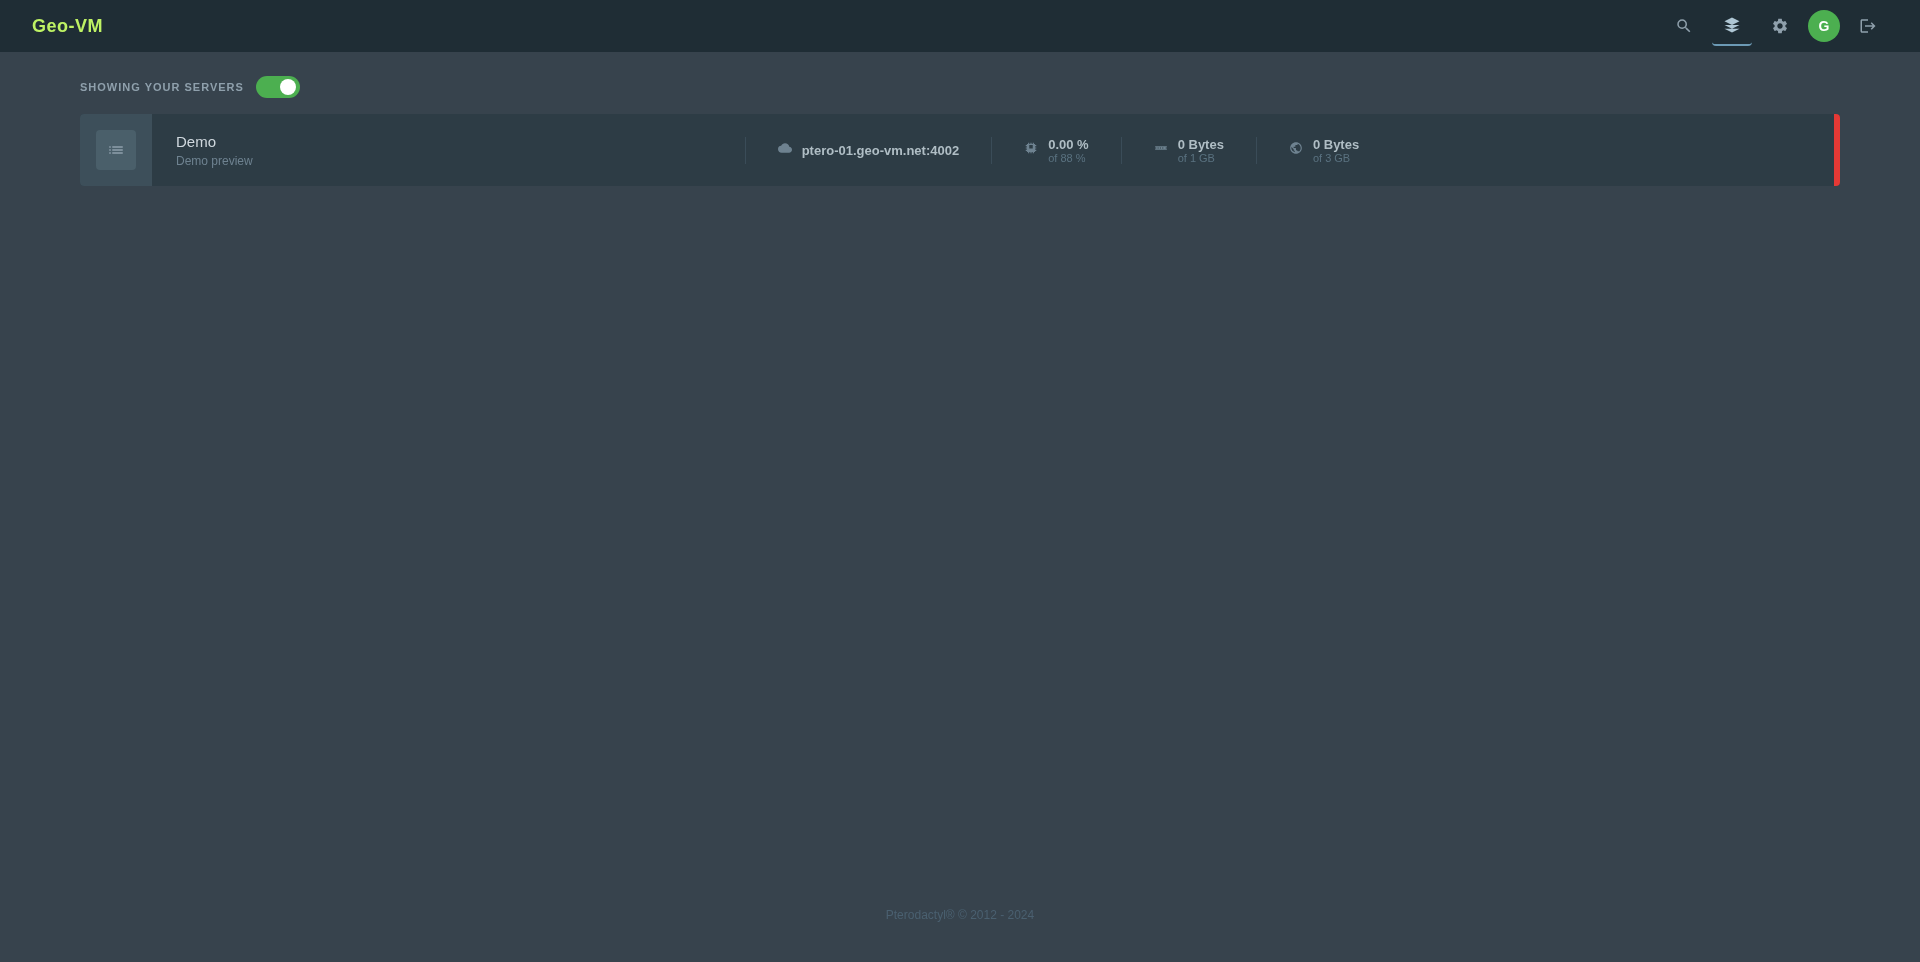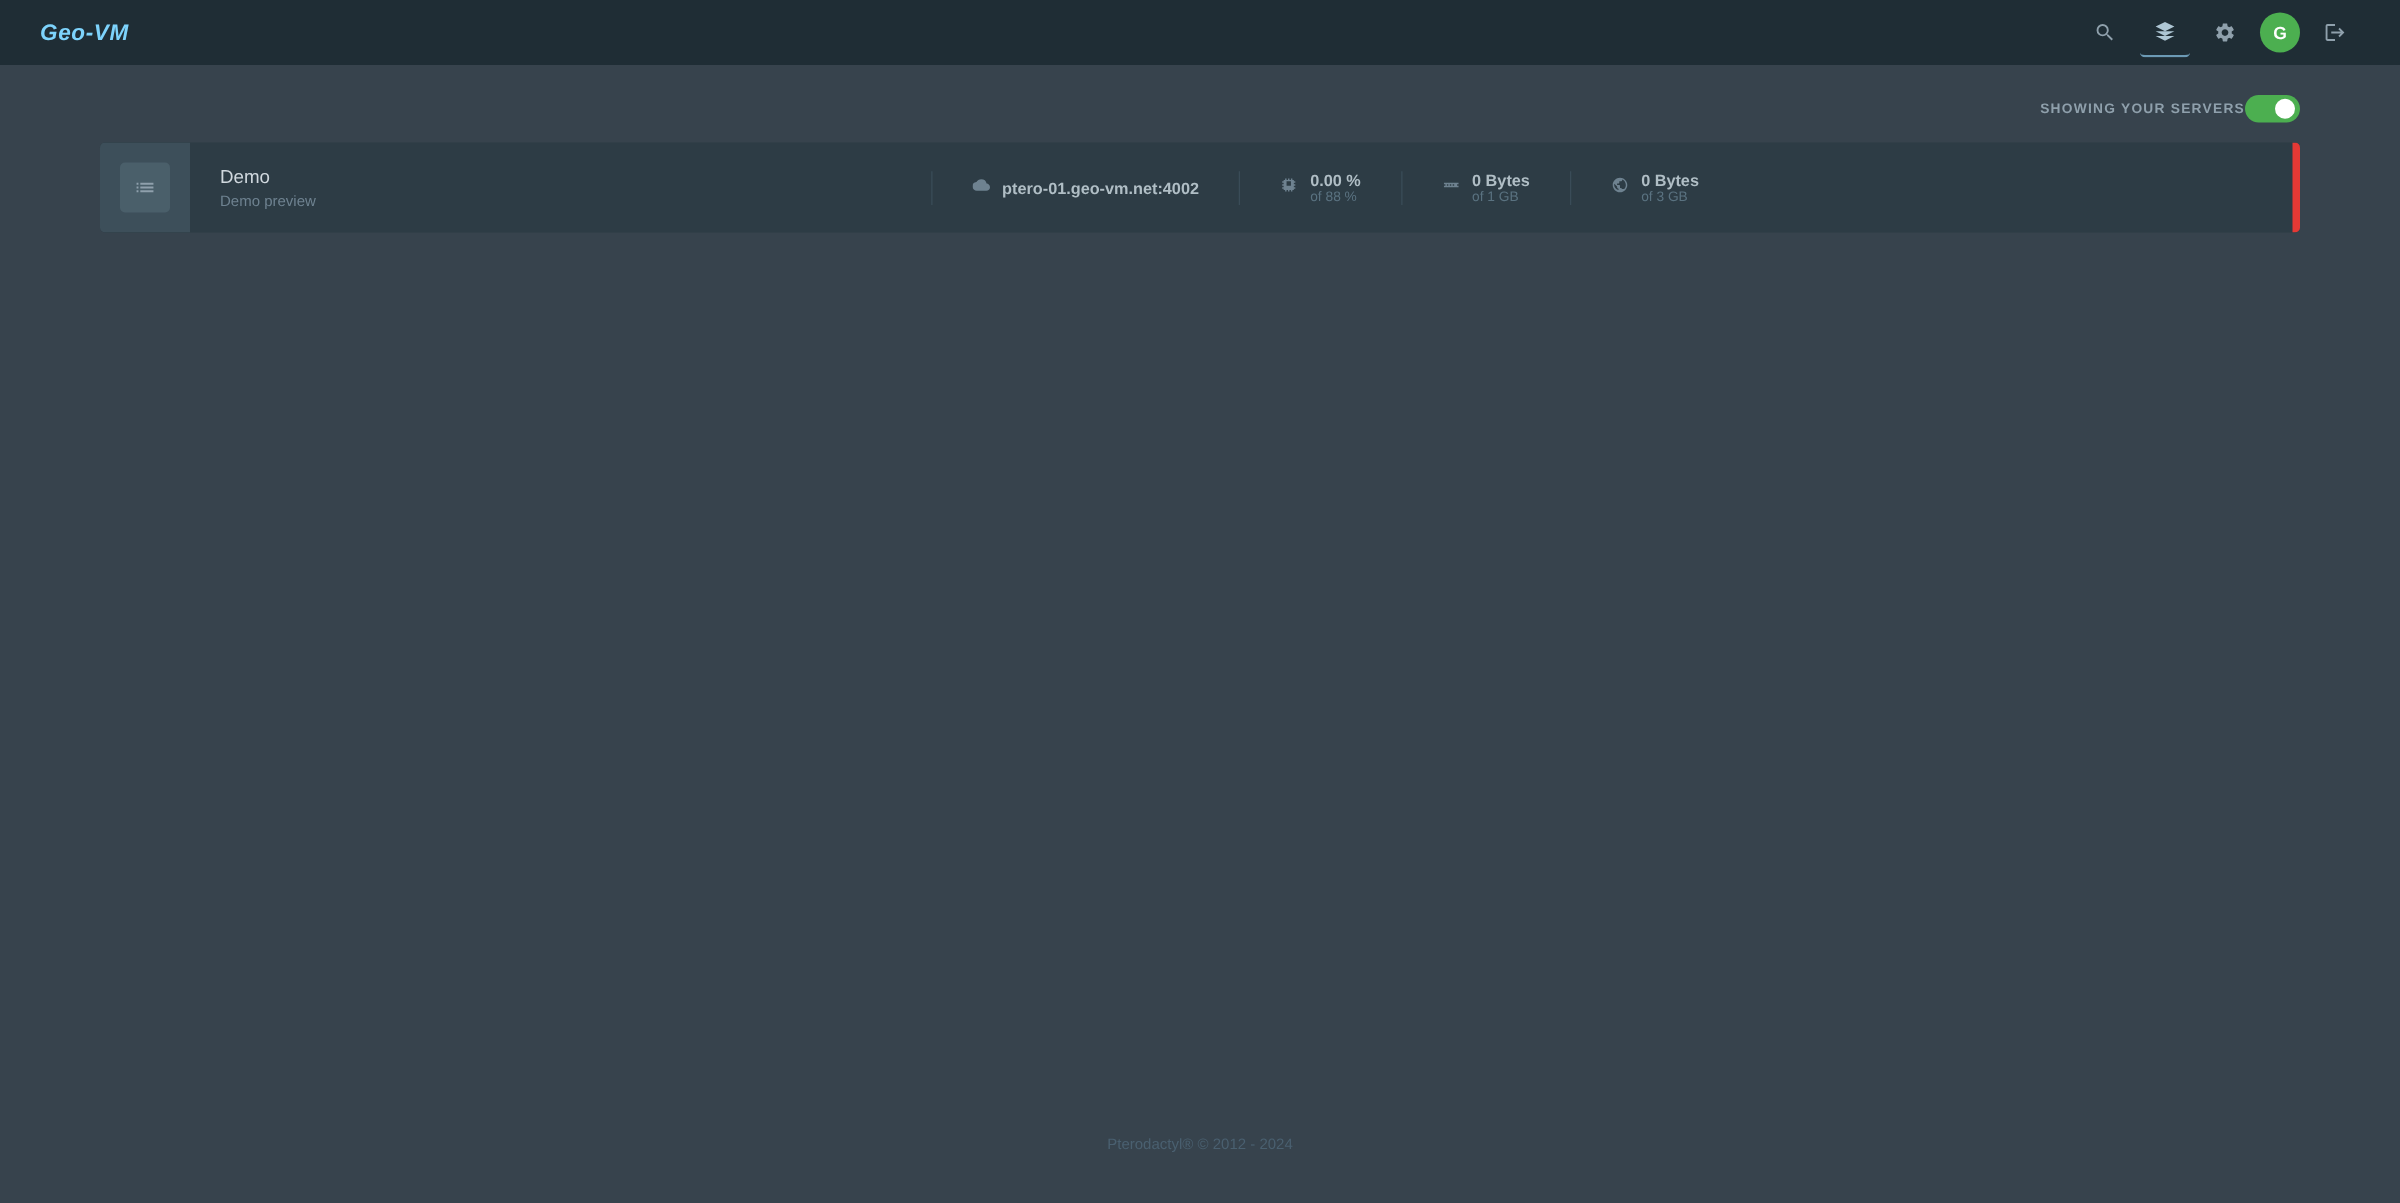--- a/index.html
+++ b/index.html
@@ -25,23 +25,22 @@
       display: flex;
       align-items: center;
       justify-content: space-between;
       padding: 0 32px;
       position: relative;
     }
 
     .navbar-title {
       font-size: 18px;
       font-weight: 600;
-      color: #7dd3fc;
+      color: #bef264;
       letter-spacing: 0.5px;
-      font-style: italic;
     }
 
     .navbar-icons {
       display: flex;
       align-items: center;
       gap: 8px;
     }
 
     .nav-icon-btn {
       width: 40px;
@@ -75,24 +74,24 @@
 
     
     .content {
       padding: 24px 0;
       position: relative;
     }
 
     
     .toggle-row {
       display: flex;
-      justify-content: flex-end;
       align-items: center;
       padding: 0 80px;
       margin-bottom: 16px;
+      gap: 12px;
     }
 
     .toggle-label {
       font-size: 11px;
       font-weight: 600;
       color: #8fa0ac;
       letter-spacing: 1px;
       text-transform: uppercase;
     }
 

